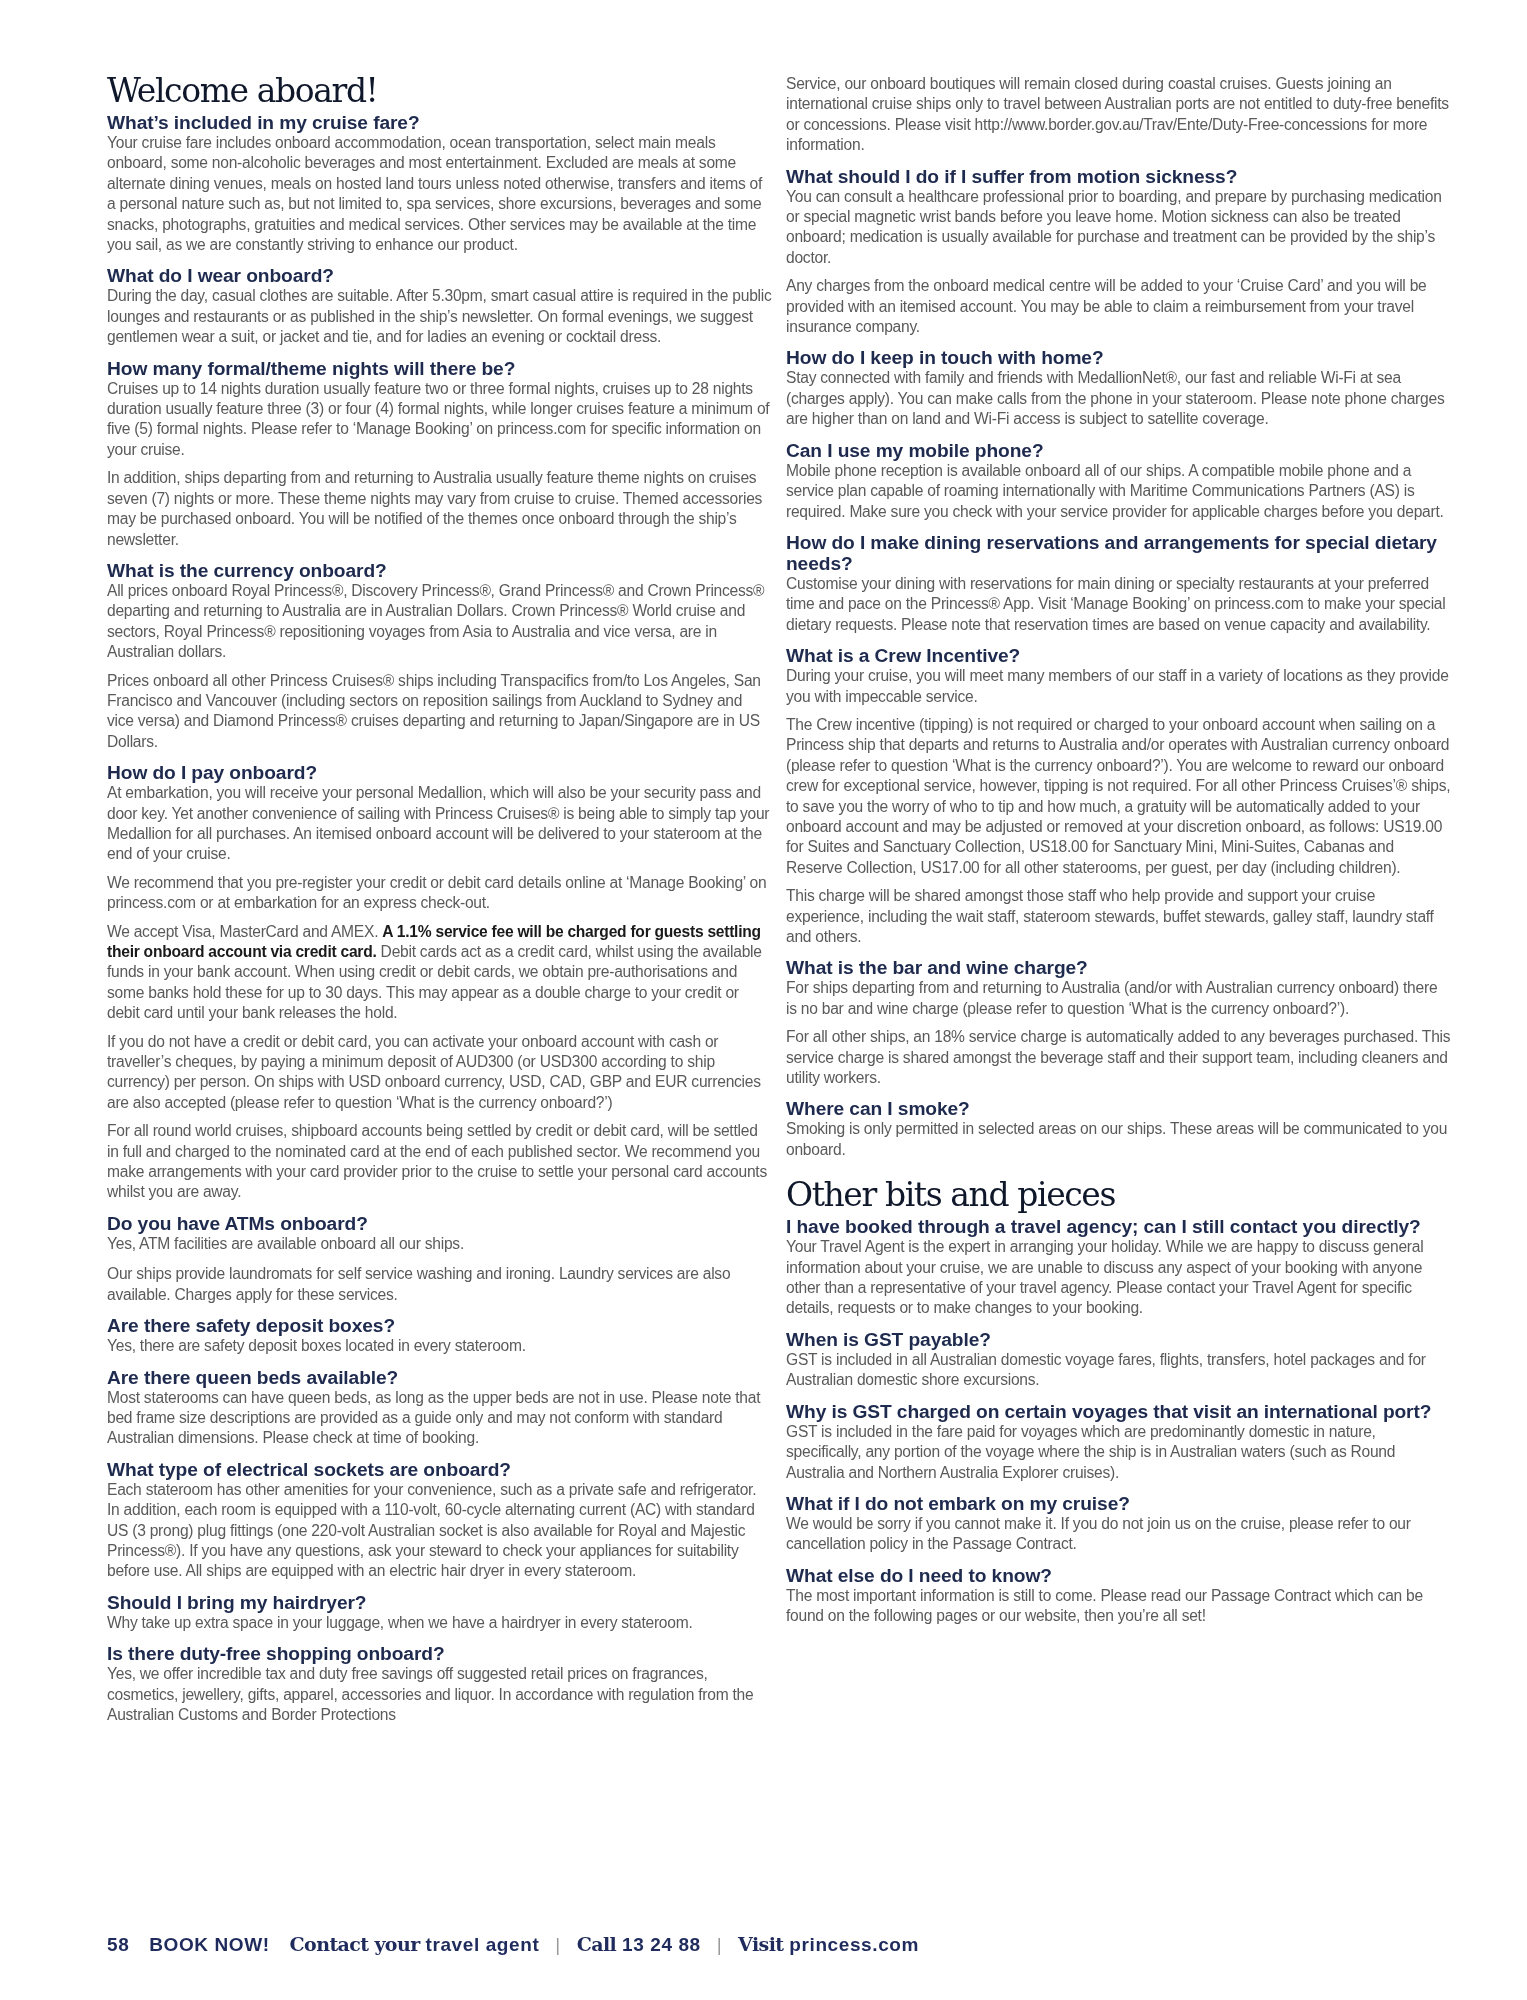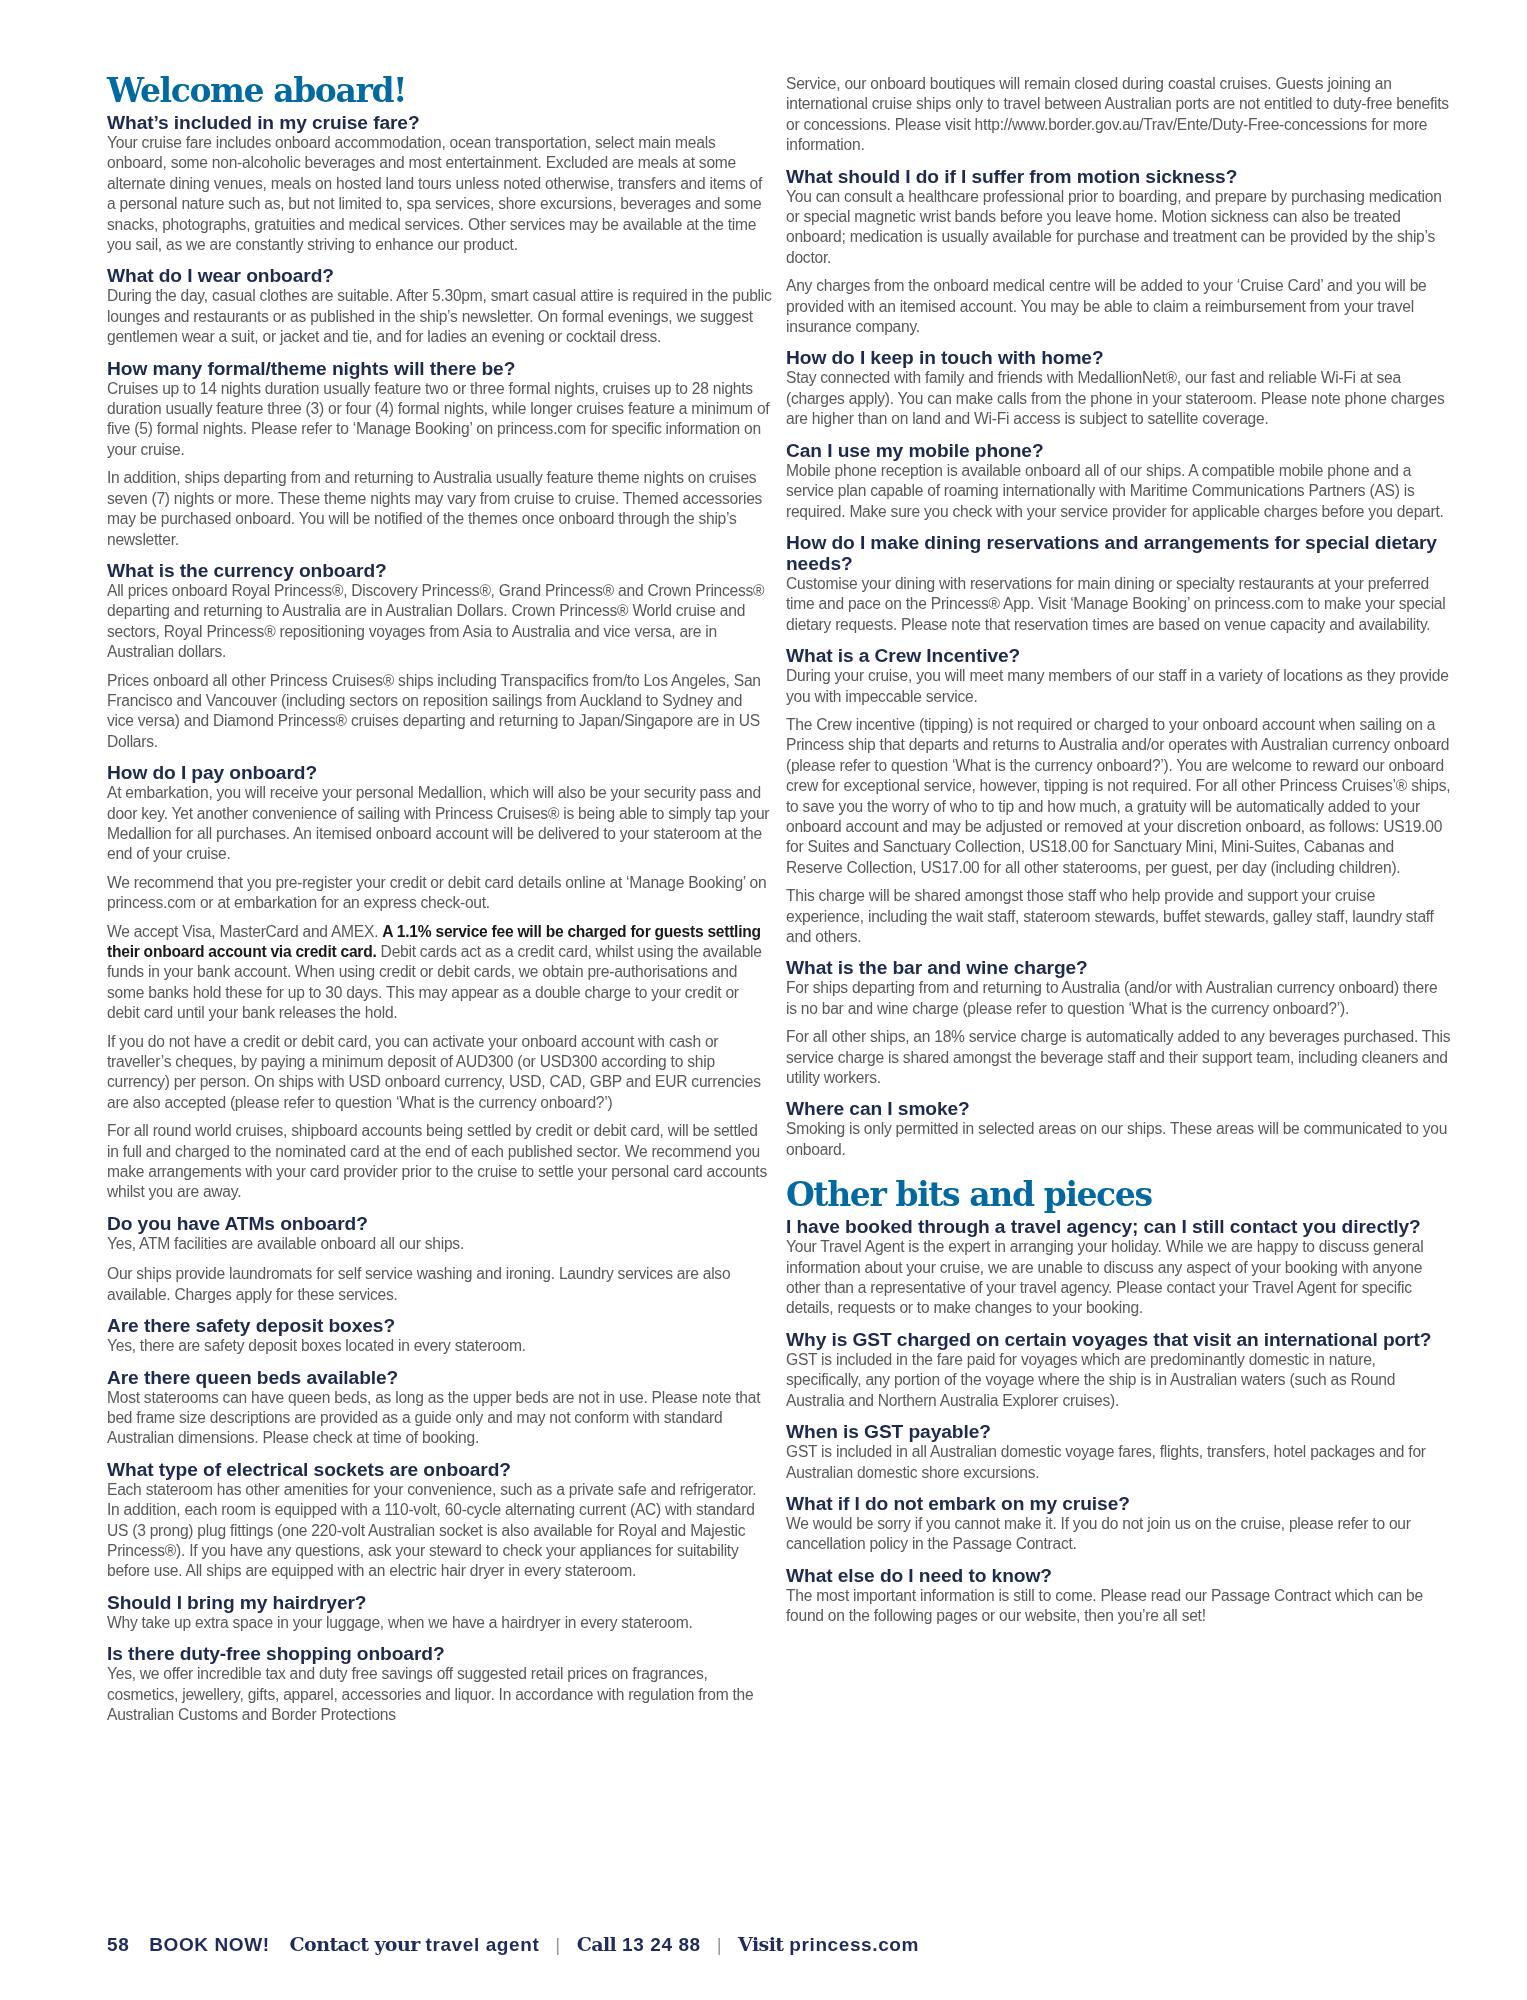--- a/index.html
+++ b/index.html
@@ -1,20 +1,20 @@
 <!DOCTYPE html>
 <html><head>
 <meta charset="utf-8">
 <style>
   html, body { margin:0; padding:0; background:#ffffff; }
   body { width:1527px; height:2000px; position:relative; overflow:hidden; font-family:"Liberation Sans", sans-serif; }
   .col { position:absolute; top:72px; width:665px; }
   .col-left { left:107px; }
   .col-right { left:786px; top:74px; }
-  .section-title { font-family:"DejaVu Serif", serif; font-weight:bold; color:#0369a1; font-size:33px; letter-spacing:-1.4px; line-height:38px; margin:0 0 2px 0; }
+  .section-title { font-family:"DejaVu Serif", serif; font-weight:normal; color:#0f172a; font-size:33px; letter-spacing:-1.4px; line-height:38px; margin:0 0 2px 0; }
   .col-right .section-title { margin-top:16px; }
   .q { color:#1e2a4e; font-size:19.2px; line-height:21px; margin:0; letter-spacing:-0.1px; }
   .p { color:#5a5a5a; font-size:15.6px; line-height:20.4px; margin:0; letter-spacing:-0.25px; }
   .p + .p { margin-top:8px; }
   .qa { margin-bottom:10px; }
   .p b { color:#1a1a1a; font-weight:bold; }
   .footer { position:absolute; left:107px; top:1933px; font-size:19px; color:#1f2b5c; font-weight:bold; letter-spacing:0.6px; white-space:nowrap; }
   .footer .serif { font-family:"DejaVu Serif", serif; letter-spacing:-0.6px;text-align:right; }
   .footer .sep { color:#9a9a9a; font-weight:normal; margin:0 10px; }
   .footer span.gap { display:inline-block; width:14px; }
@@ -139,27 +139,27 @@
   </div>
 
   <h1 class="section-title">Other bits and pieces</h1>
 
   <div class="qa">
     <h2 class="q">I have booked through a travel agency; can I still contact you directly?</h2>
     <p class="p">Your Travel Agent is the expert in arranging your holiday. While we are happy to discuss general information about your cruise, we are unable to discuss any aspect of your booking with anyone other than a representative of your travel agency. Please contact your Travel Agent for specific details, requests or to make changes to your booking.</p>
   </div>
 
   <div class="qa">
-    <h2 class="q">Why is GST charged on certain voyages that visit an international port?</h2>
-    <p class="p">GST is included in the fare paid for voyages which are predominantly domestic in nature, specifically, any portion of the voyage where the ship is in Australian waters (such as Round Australia and Northern Australia Explorer cruises).</p>
+    <h2 class="q">When is GST payable?</h2>
+    <p class="p">GST is included in all Australian domestic voyage fares, flights, transfers, hotel packages and for Australian domestic shore excursions.</p>
   </div>
 
   <div class="qa">
-    <h2 class="q">When is GST payable?</h2>
-    <p class="p">GST is included in all Australian domestic voyage fares, flights, transfers, hotel packages and for Australian domestic shore excursions.</p>
+    <h2 class="q">Why is GST charged on certain voyages that visit an international port?</h2>
+    <p class="p">GST is included in the fare paid for voyages which are predominantly domestic in nature, specifically, any portion of the voyage where the ship is in Australian waters (such as Round Australia and Northern Australia Explorer cruises).</p>
   </div>
 
   <div class="qa">
     <h2 class="q">What if I do not embark on my cruise?</h2>
     <p class="p">We would be sorry if you cannot make it. If you do not join us on the cruise, please refer to our cancellation policy in the Passage Contract.</p>
   </div>
 
   <div class="qa">
     <h2 class="q">What else do I need to know?</h2>
     <p class="p">The most important information is still to come. Please read our Passage Contract which can be found on the following pages or our website, then you’re all set!</p>

